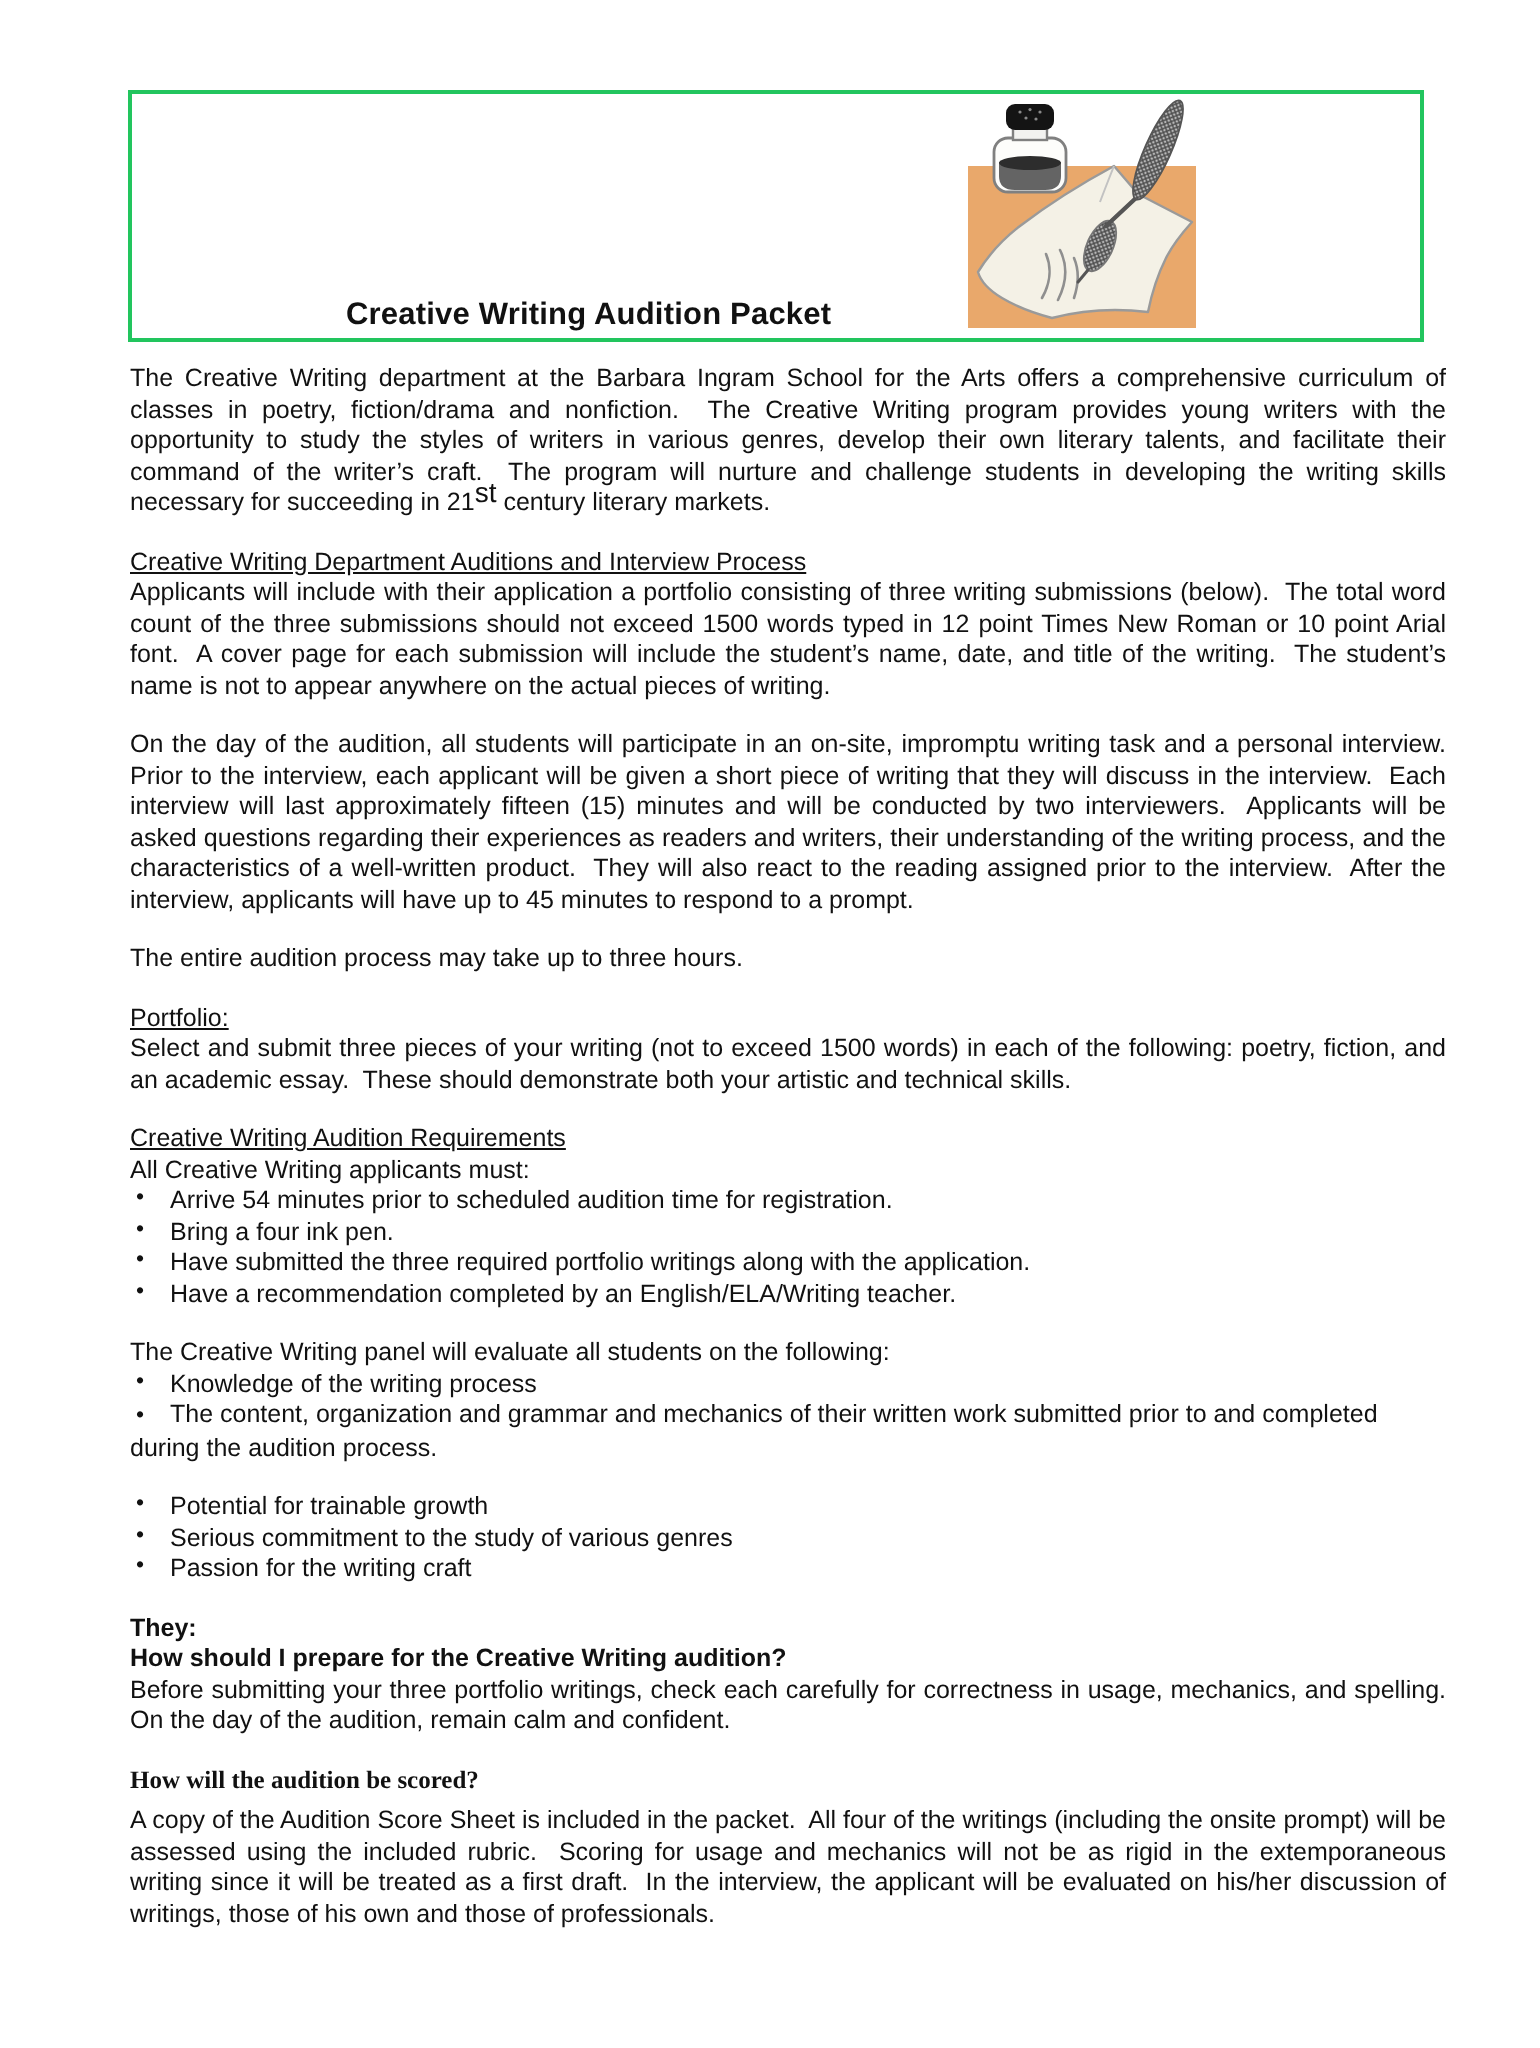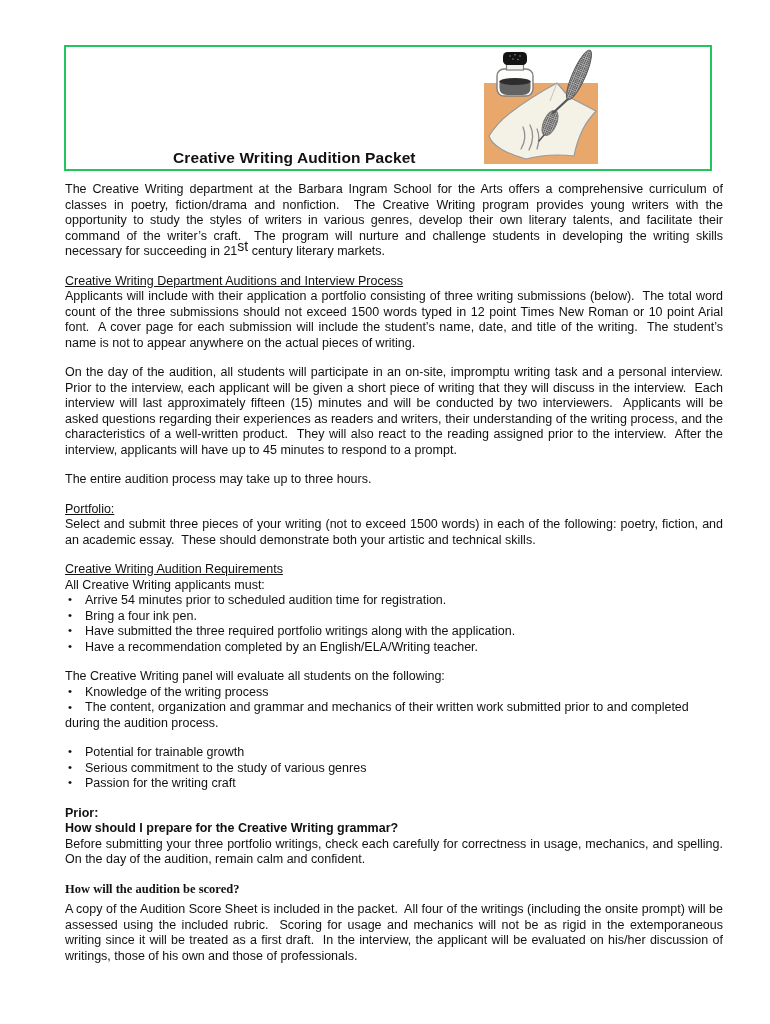--- a/index.html
+++ b/index.html
@@ -114,21 +114,21 @@
 
     <p class="tight">The Creative Writing panel will evaluate all students on the following:</p>
     <div class="list">
       <div class="li"><span class="dot">•</span><span>Knowledge of the writing process</span></div>
       <p class="flow-li"><span class="dot-inline">•</span><span>The content, organization and grammar and mechanics of their written work submitted prior to and completed during the audition process.</span></p>
       <div class="li"><span class="dot">•</span><span>Potential for trainable growth</span></div>
       <div class="li"><span class="dot">•</span><span>Serious commitment to the study of various genres</span></div>
       <div class="li"><span class="dot">•</span><span>Passion for the writing craft</span></div>
     </div>
 
-    <p class="b tight">Prior:</p>
-    <p class="b tight">How should I prepare for the Creative Writing grammar?</p>
+    <p class="b tight">They:</p>
+    <p class="b tight">How should I prepare for the Creative Writing audition?</p>
     <p class="just">Before submitting your three portfolio writings, check each carefully for correctness in usage, mechanics, and spelling. On the day of the audition, remain calm and confident.</p>
 
     <p class="b tight q2">How will the audition be scored?</p>
     <p class="just">A copy of the Audition Score Sheet is included in the packet.&nbsp; All four of the writings (including the onsite prompt) will be assessed using the included rubric.&nbsp; Scoring for usage and mechanics will not be as rigid in the extemporaneous writing since it will be treated as a first draft.&nbsp; In the interview, the applicant will be evaluated on his/her discussion of writings, those of his own and those of professionals.</p>
 
   </div>
 </div>
 
 </body></html>

